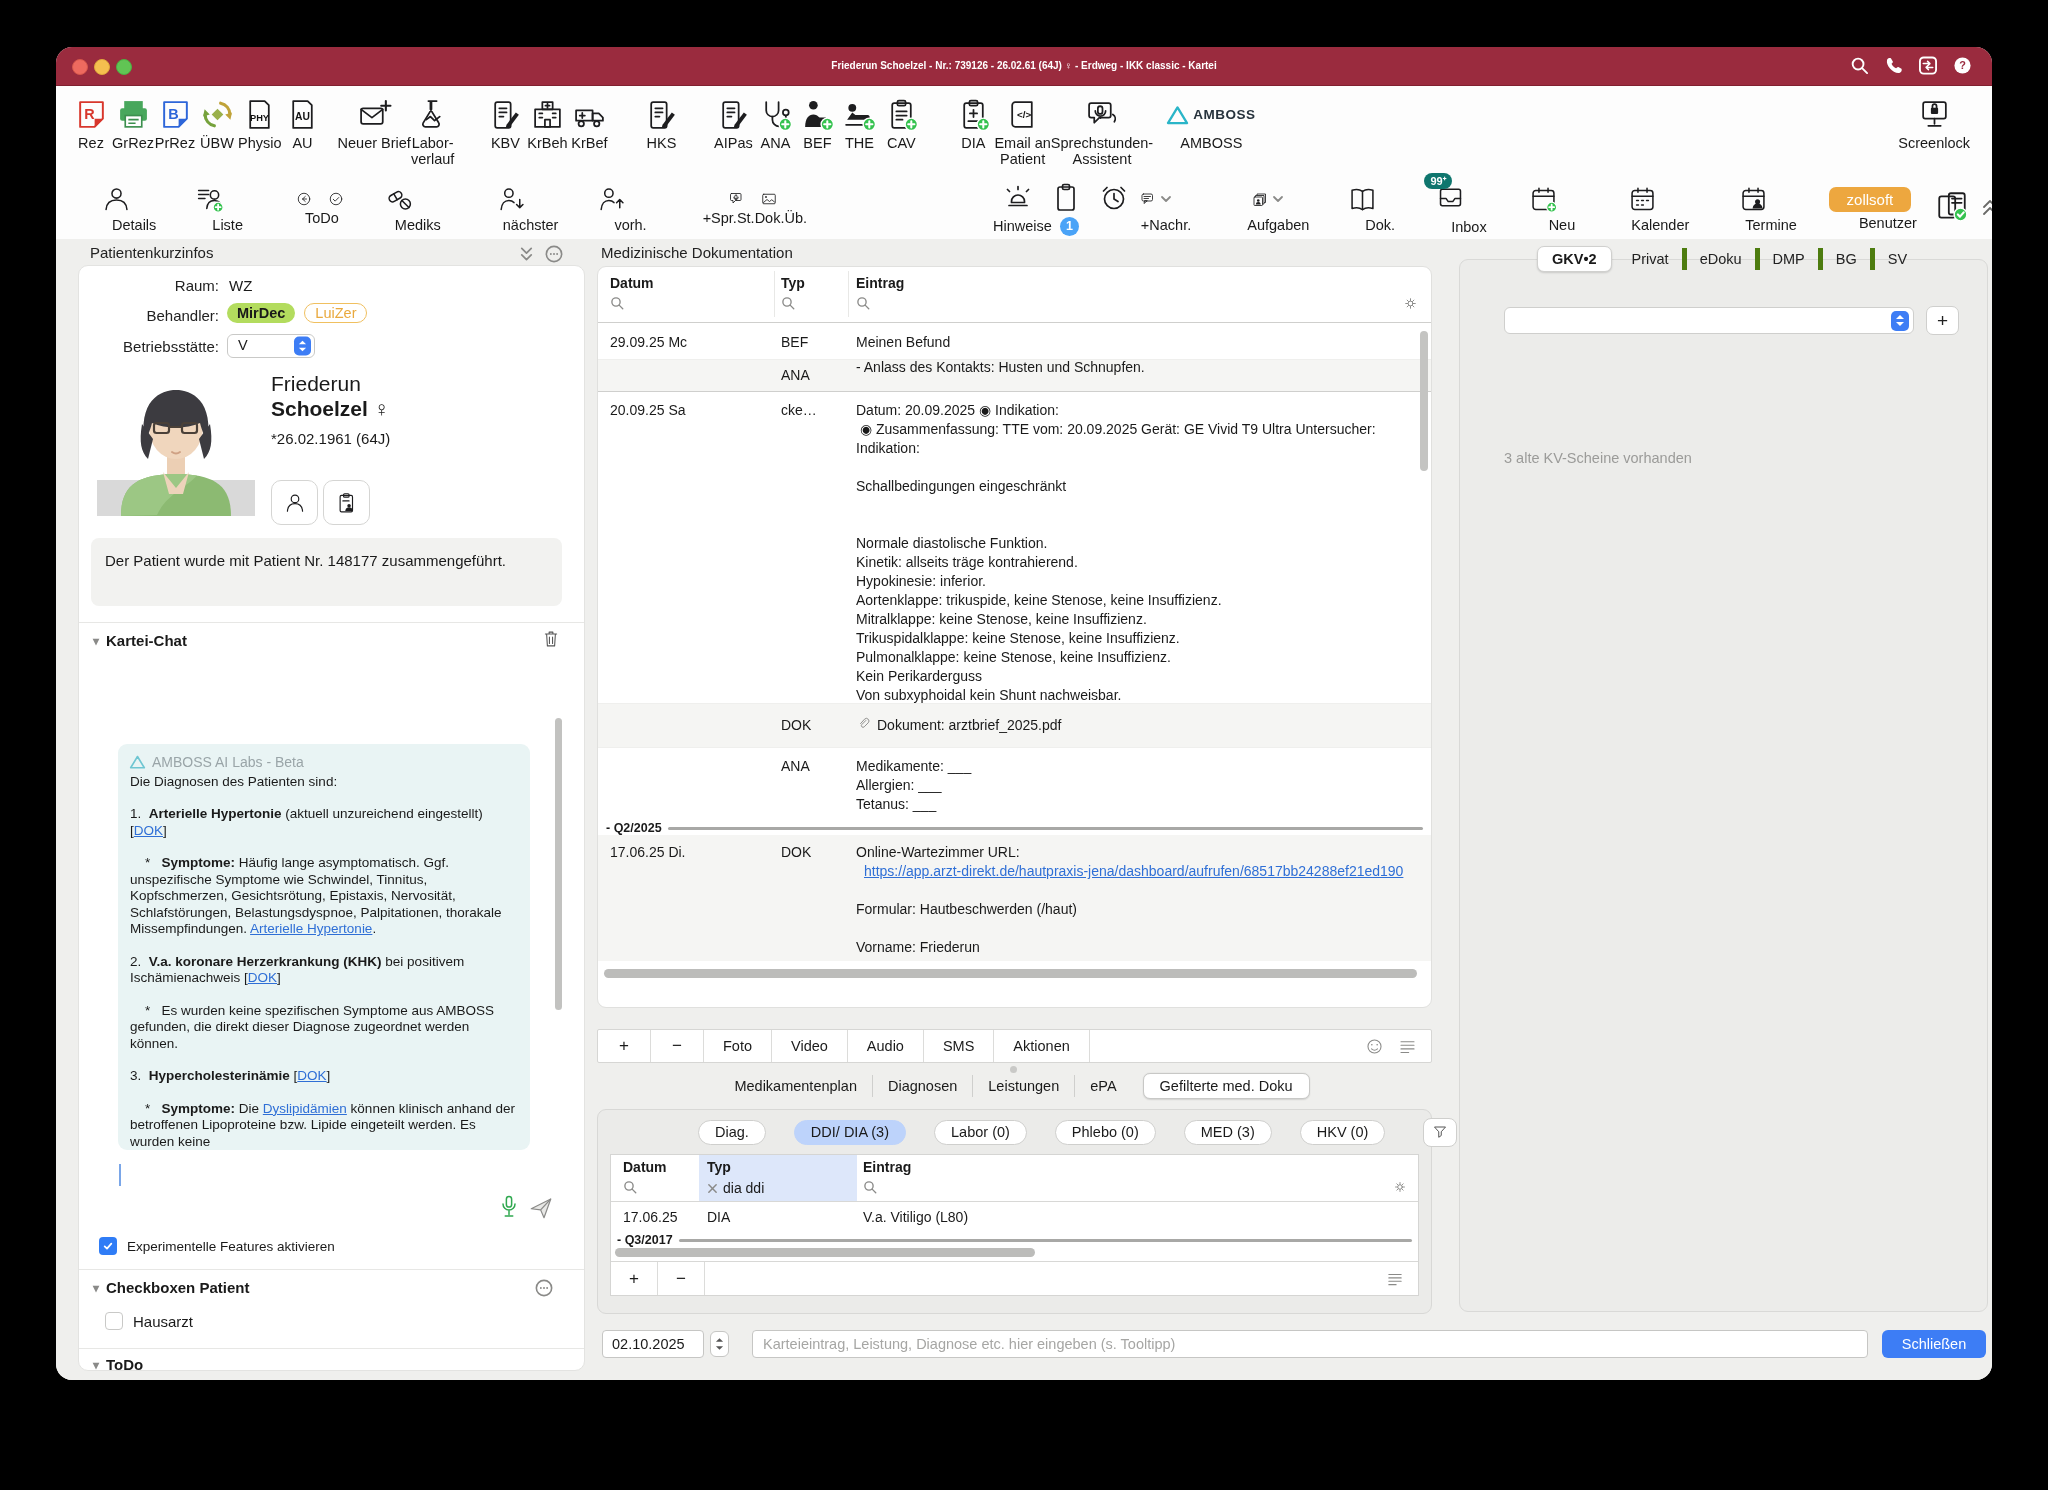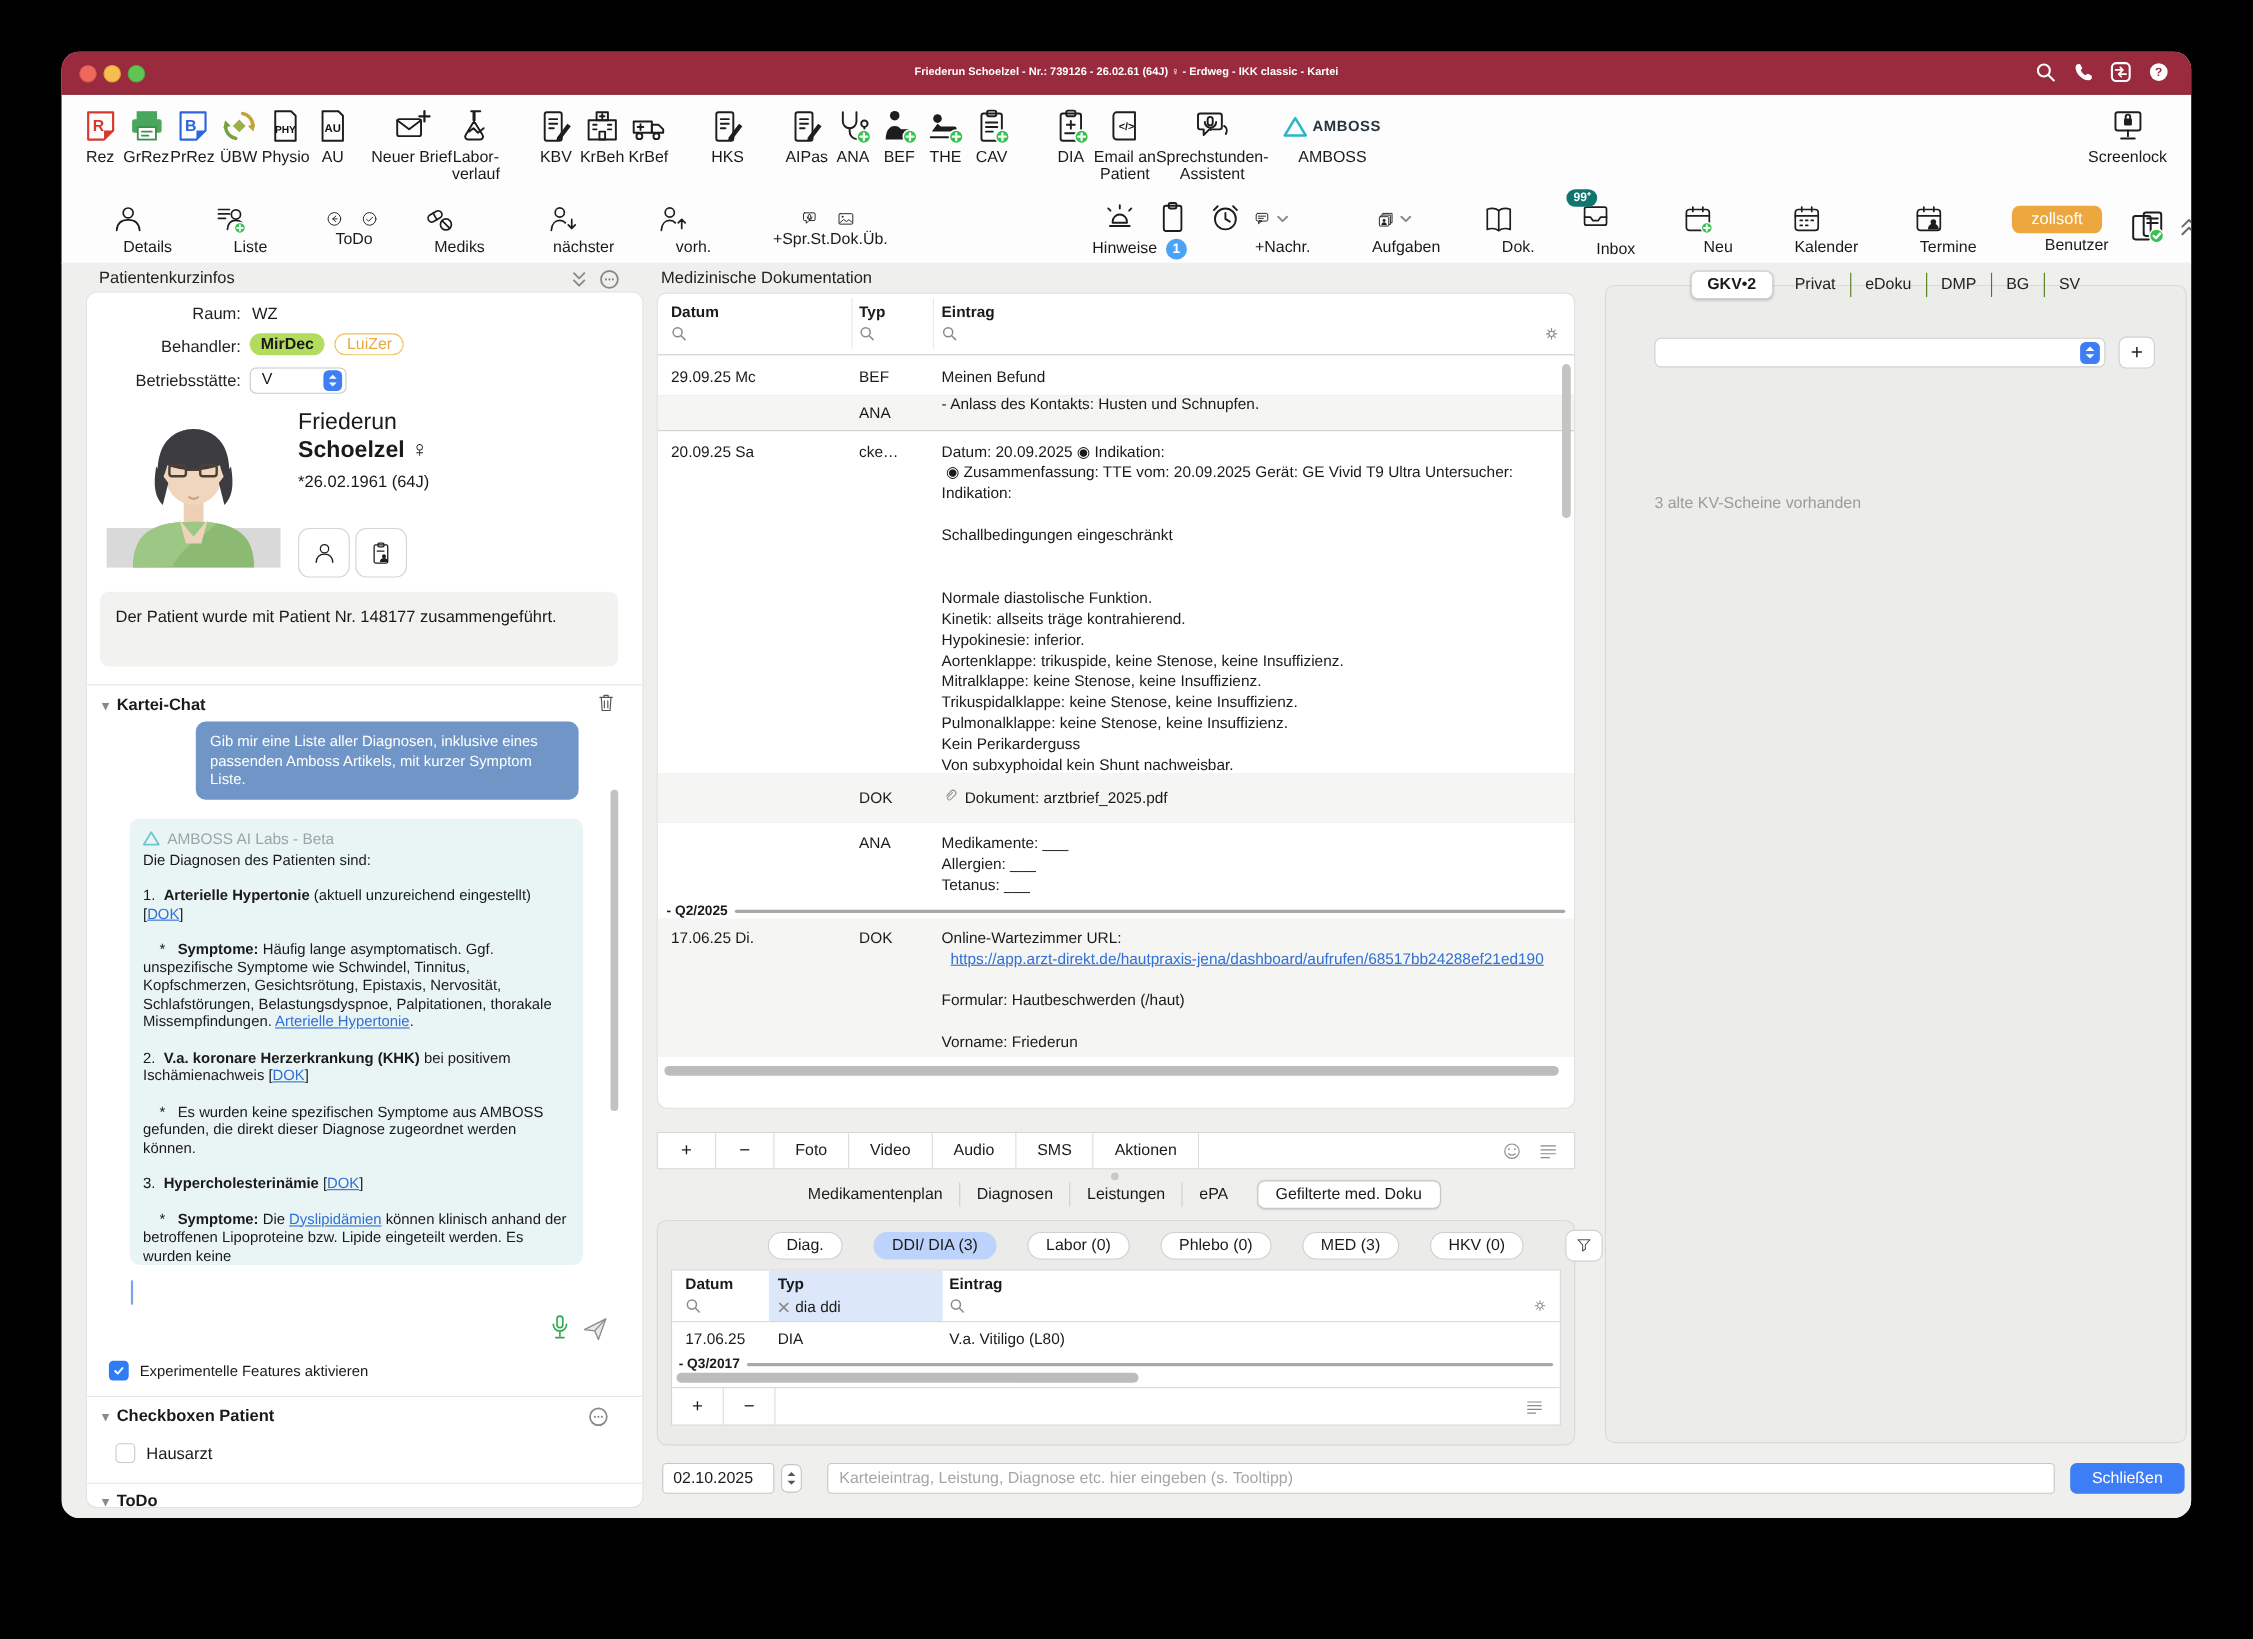--- a/index.html
+++ b/index.html
@@ -117,21 +117,21 @@
   
   .dtfield { position:absolute; left:546px; top:1091px; width:102px; height:28px; background:#fff; border:1px solid #c6c6c4; border-radius:4px; box-sizing:border-box; font-size:14.5px; line-height:26px; padding-left:9px; }
   .stepper { position:absolute; left:654px; top:1092px; width:19px; height:26px; background:#fff; border:1px solid #c6c6c4; border-radius:6px; box-sizing:border-box; display:flex; flex-direction:column; align-items:center; justify-content:center; gap:2px; }
   .mainInput { position:absolute; left:696px; top:1091px; width:1116px; height:28px; border:1px solid #c6c6c4; border-radius:4px; box-sizing:border-box; font-size:14.5px; padding:0 10px; font-family:"Liberation Sans",sans-serif; color:#1a1a1a; background:#fff; }
   .mainInput::placeholder { color:#a6a6a4; }
   .closebtn { position:absolute; left:1826px; top:1091px; width:104px; height:28px; background:#3d7df5; border-radius:6px; color:#fff; font-size:14.5px; text-align:center; line-height:28px; }
 
   
   .rcard { position:absolute; left:1403px; top:20px; width:529px; height:1053px; background:#ececea; border:1px solid #d9d9d7; border-radius:9px; box-sizing:border-box; }
   .rtabs { position:absolute; left:1481px; top:5px; height:29px; display:flex; align-items:center; font-size:14.5px; z-index:2; }
-  .rtab { padding:3px 13px; color:#222; border-right:1px solid #4d7c0f; }
+  .rtab { padding:3px 13px; color:#222; border-right:5px solid #4d7c0f; }
   .rtab.nb { border-right:none; }
   .rtabact { background:#fff; border:1px solid #d0d0ce; border-radius:7px; font-weight:bold; box-shadow:0 1px 2px rgba(0,0,0,.15); margin-right:7px; padding:4px 14px; }
   .rsel { position:absolute; left:44px; top:47px; width:410px; height:27px; background:#fff; border:1px solid #cfcfcd; border-radius:6px; box-sizing:border-box; }
   .rsel .stp { position:absolute; right:4px; top:50%; transform:translateY(-50%); width:18px; height:20px; background:#3d7df5; border-radius:5px; display:flex; flex-direction:column; align-items:center; justify-content:center; gap:1px; }
   .rplus { position:absolute; left:466px; top:46px; width:33px; height:29px; background:#fff; border:1px solid #cfcfcd; border-radius:7px; box-sizing:border-box; font-size:19px; text-align:center; line-height:27px; color:#222; }
   .rnote { position:absolute; left:44px; top:190px; color:#9b9b99; font-size:14.5px; }
 
   .o { stroke:#1d1d1f; stroke-width:1.7; fill:none; stroke-linecap:round; stroke-linejoin:round; }
   .og { stroke:#8a8a88; stroke-width:1.8; fill:none; stroke-linecap:round; stroke-linejoin:round; }
   svg { overflow:visible; }
@@ -652,21 +652,20 @@
       <div class="hdiv" style="top:356px;"></div>
 
       <div class="shead" style="top:366px;">
           <span class="chev">▾</span>
           <span>Kartei-Chat</span>
         </div>
       <span style="position:absolute; left:462px; top:362px;"><svg width="20" height="22" viewBox="0 0 32 34">
             <path d="M7 9h18M13 9V6h6v3M9 9l1.2 19h11.6L23 9M13.5 14v10M18.5 14v10" stroke="#555" stroke-width="1.7" fill="none" stroke-linecap="round" stroke-linejoin="round"></path>
           </svg></span>
 
-      <div class="ubub">Gib mir eine Liste aller Diagnosen, inklusive eines passenden Amboss Artikels, mit kurzer Symptom Liste.</div>
 
       <div class="abub">
         <div class="aibadge">
             <svg width="15" height="14" viewBox="0 0 22 20">
               <path d="M11 2L21 18.5H1z" fill="none" stroke="#6fc6d2" stroke-width="2.4" stroke-linejoin="round"></path>
             </svg>
             <span>AMBOSS AI Labs - Beta</span>
           </div>
         <div>
             <p><span>Die Diagnosen des Patienten sind:</span></p>

